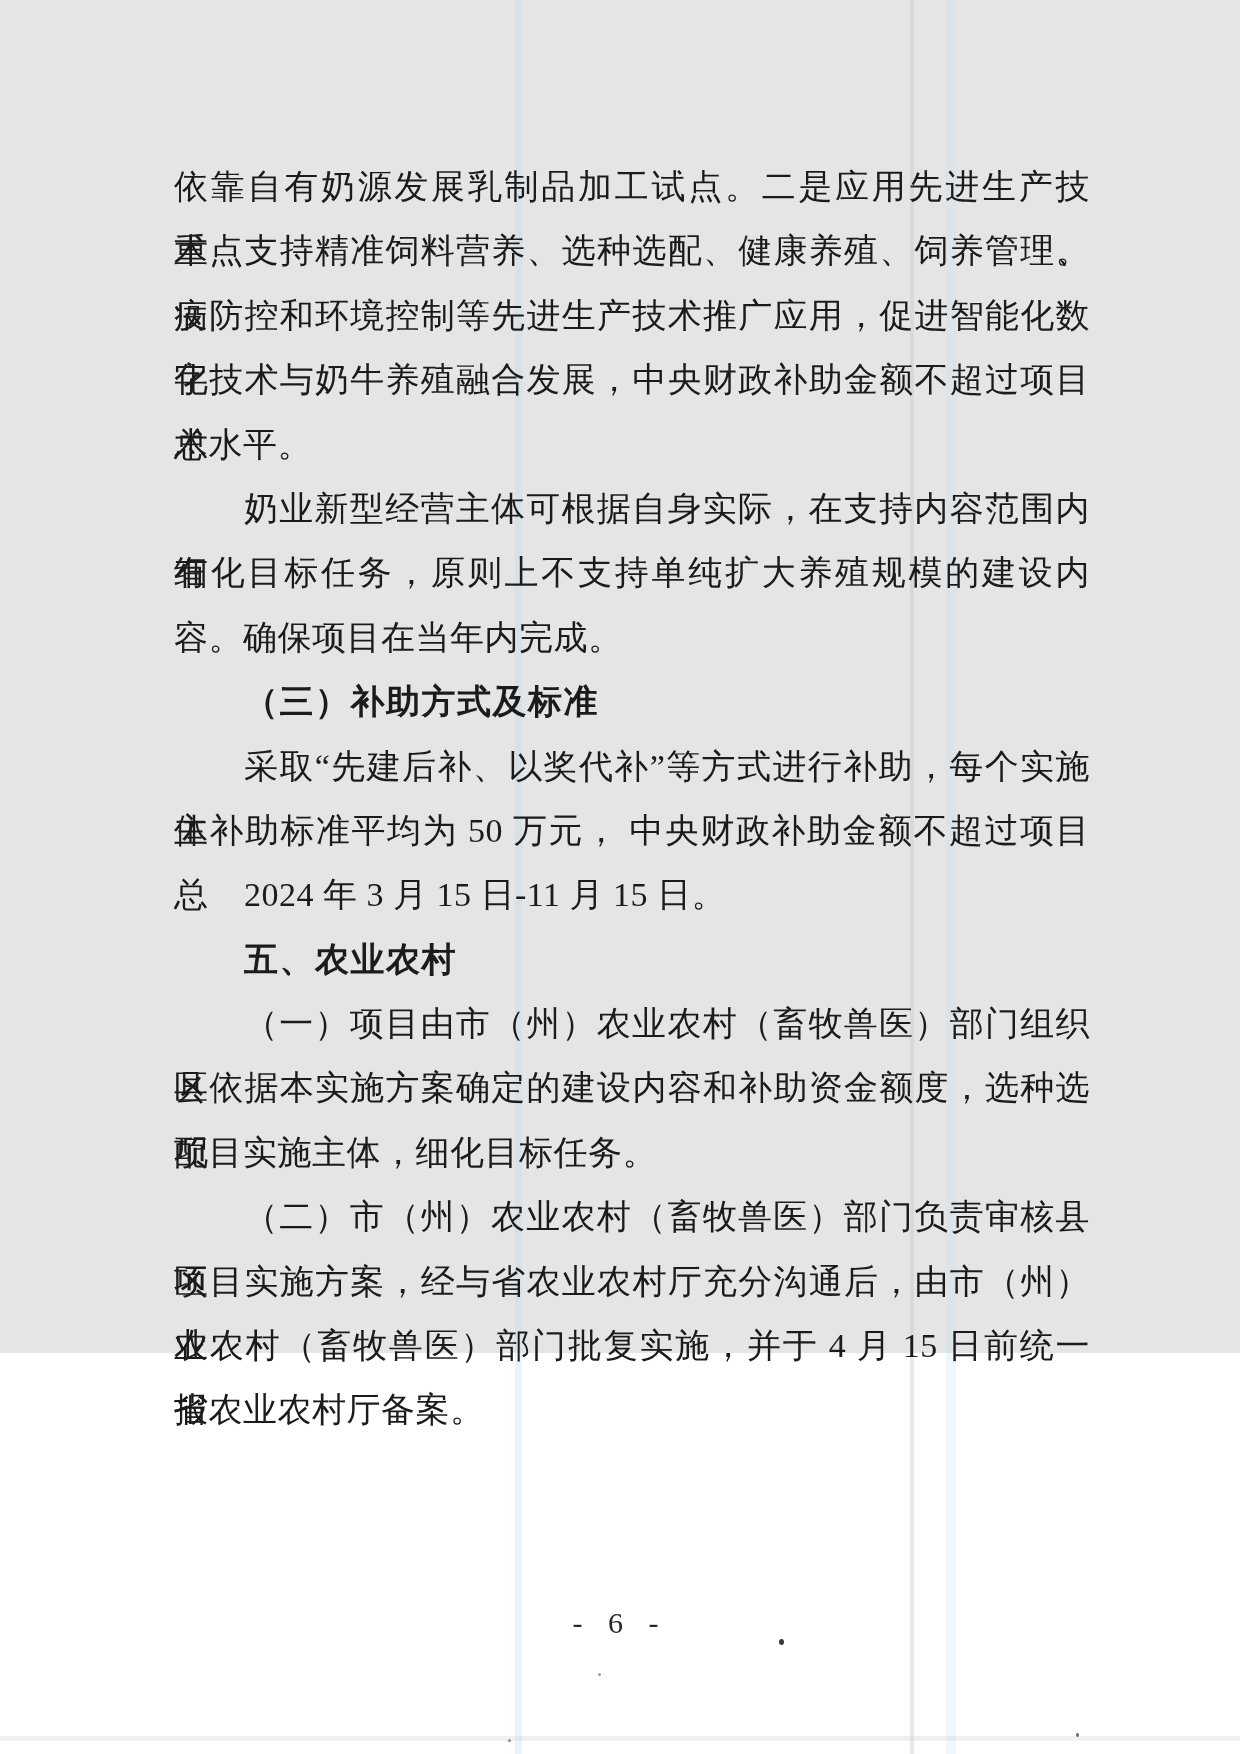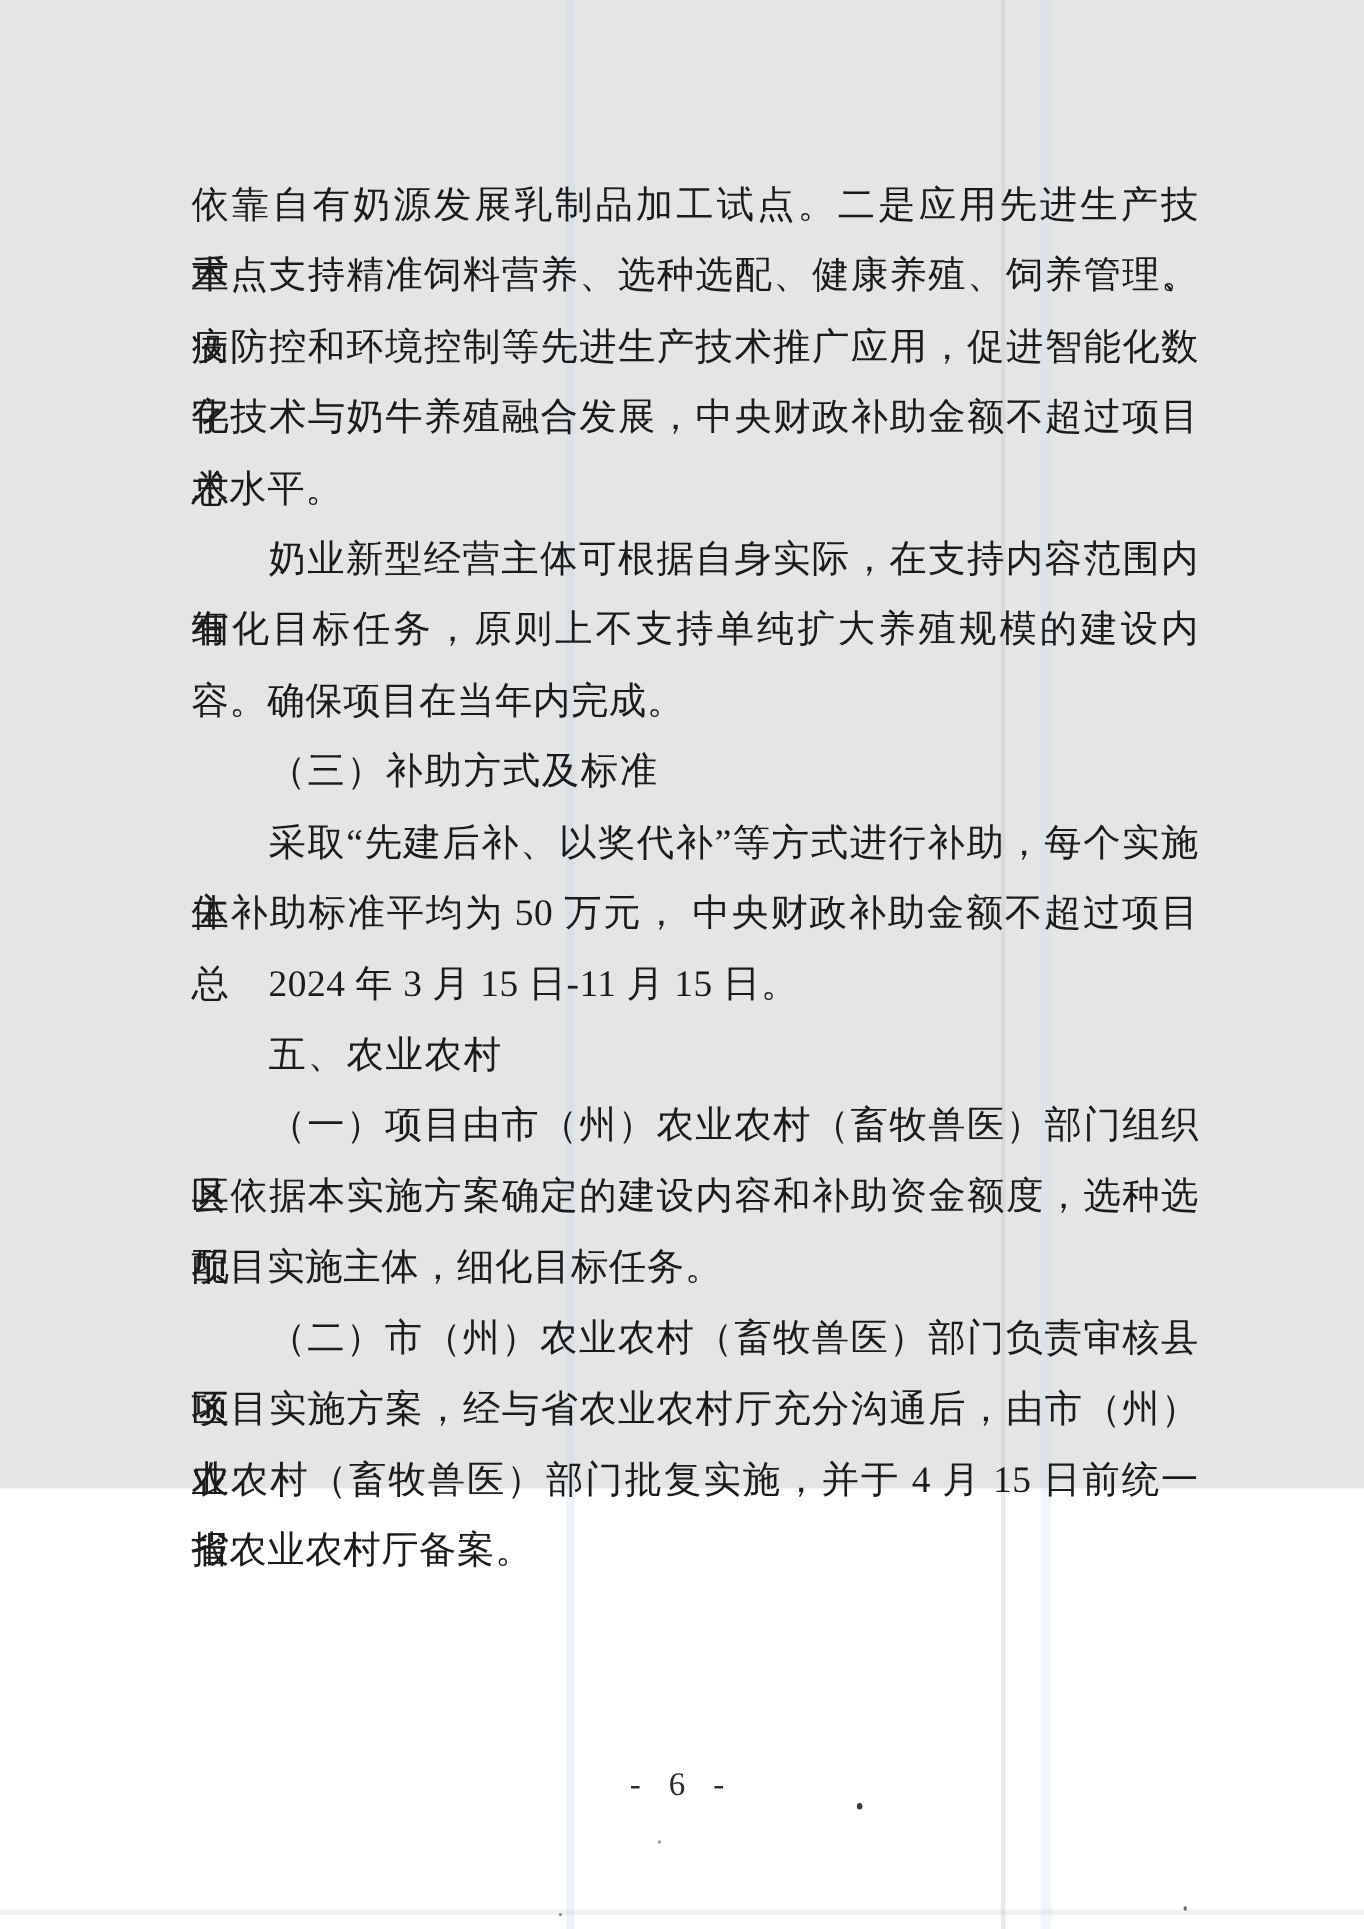--- a/index.html
+++ b/index.html
@@ -38,21 +38,21 @@
     text-align:justify;
     text-align-last:left;
     letter-spacing:0.5px;
   }
   .line.fill{
     white-space:normal;
     text-align-last:justify;
     text-justify:inter-character;
   }
   .line.indent{text-indent:70px;}
-  .line.heading{font-weight:400;letter-spacing:1.5px;}
+  .line.heading{font-weight:700;letter-spacing:1.5px;}
   .page-number{
     position:absolute;left:0;top:1603px;width:1240px;
     text-align:center;
     font-size:30px;line-height:40px;
     letter-spacing:9px;
     color:#2a2a2a;
   }
 </style>
 </head>
 <body>

